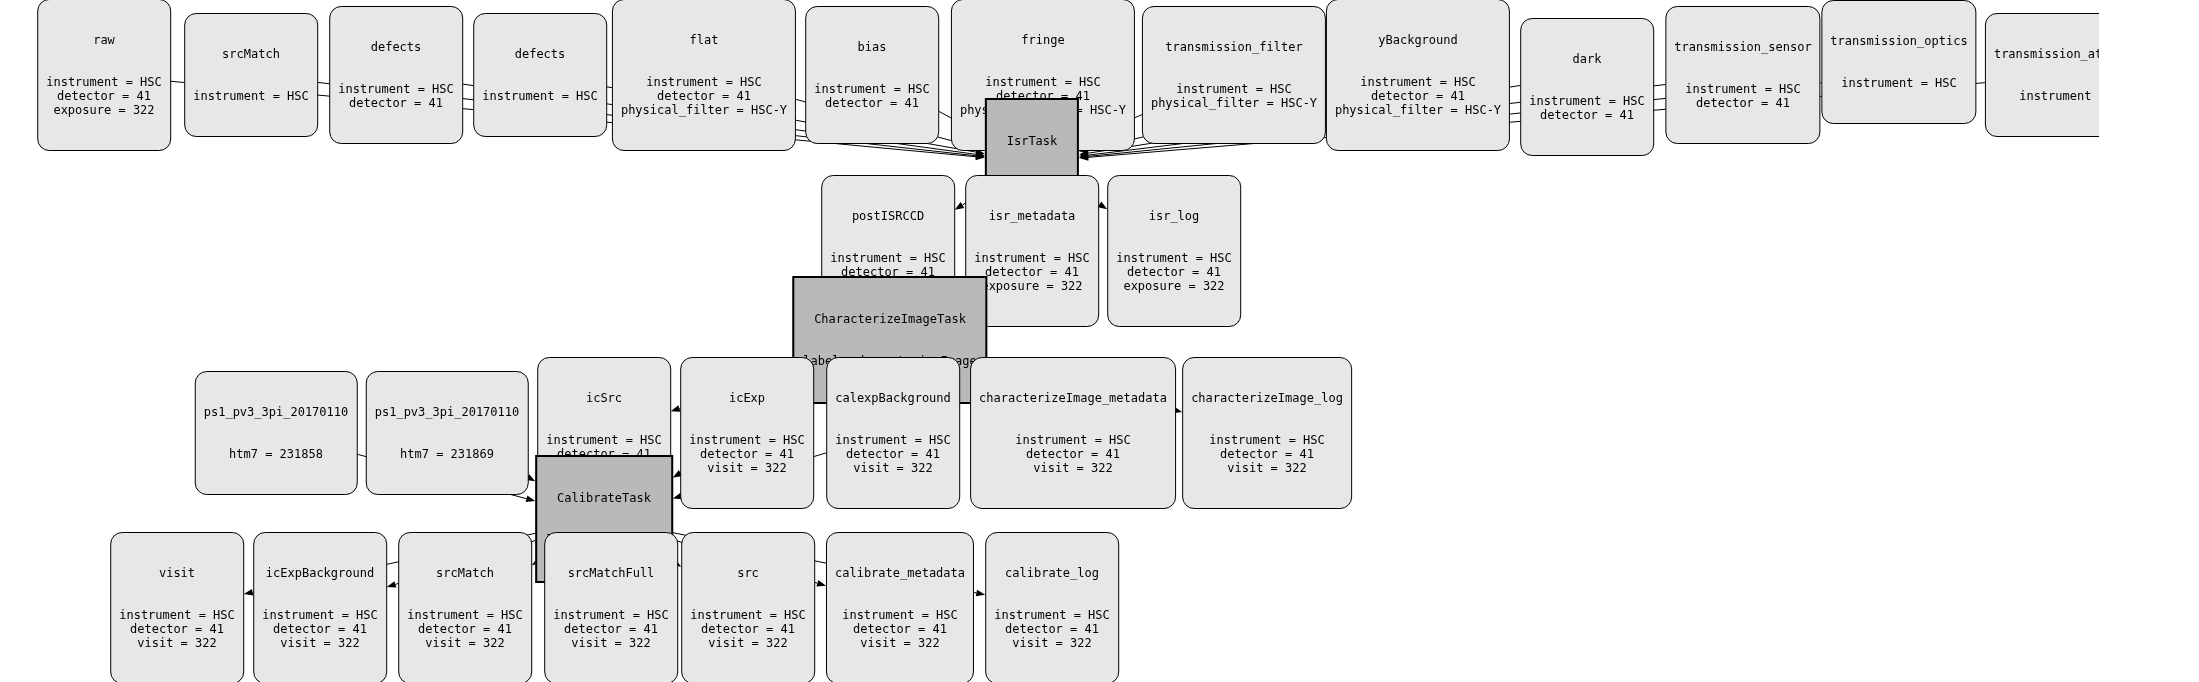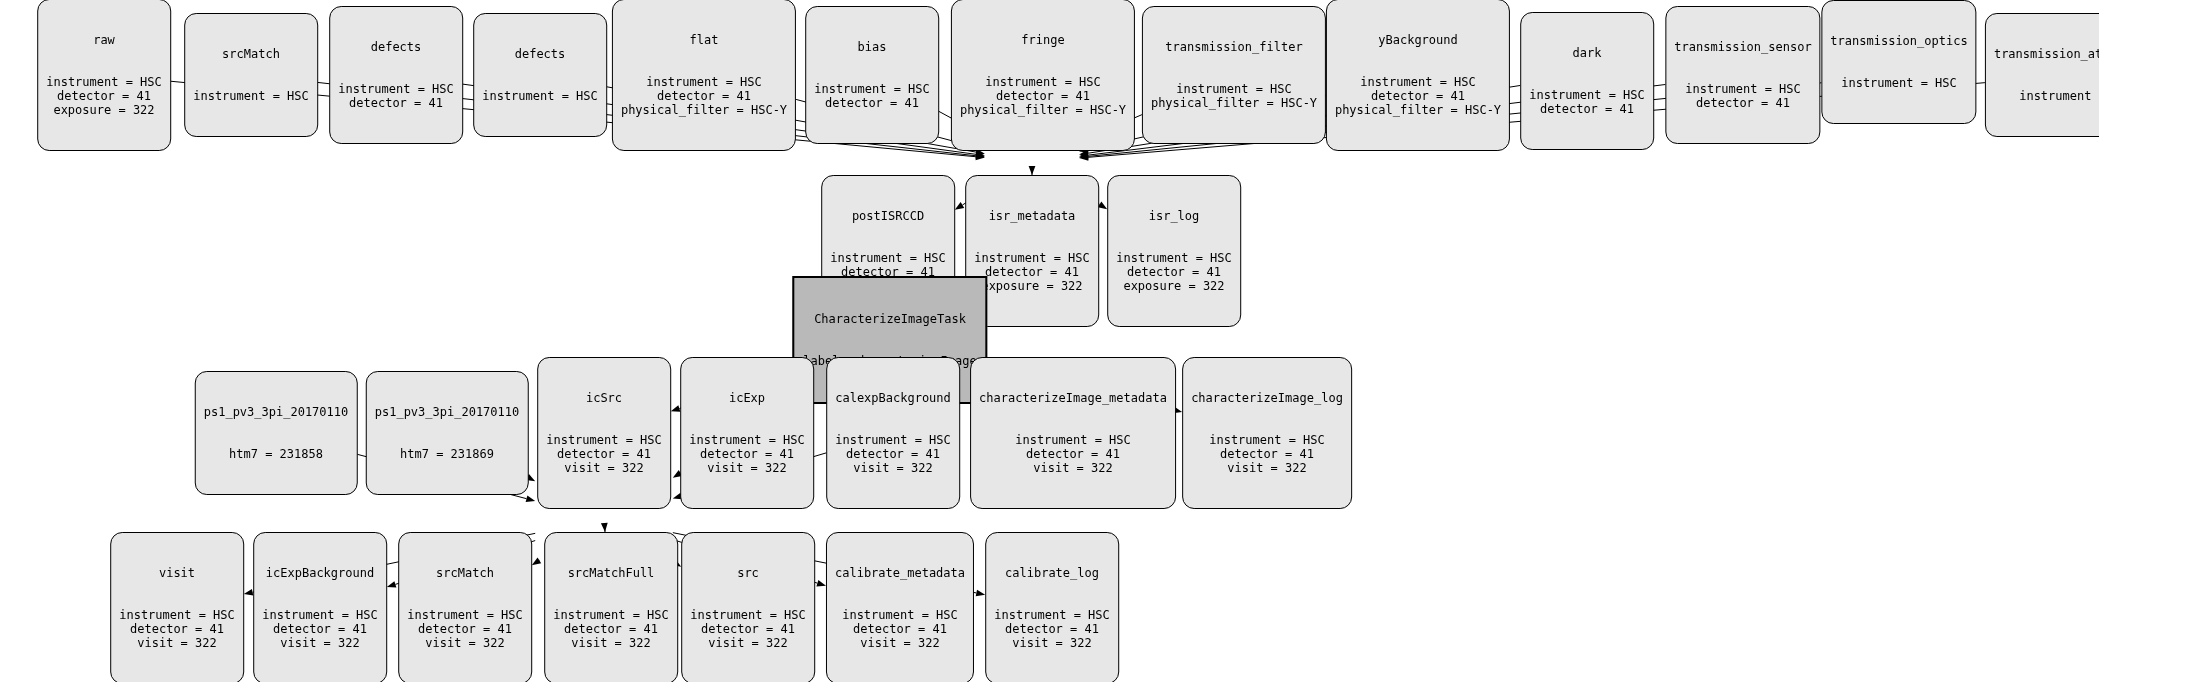--- a/index.html
+++ b/index.html
@@ -149,39 +149,43 @@
     <div>transmission_filter</div>
     <div>instrument = HSC
 physical_filter = HSC-Y</div>
   </div>
   <div class="node dataset" style="left:1418px;top:75px">
     <div>yBackground</div>
     <div>instrument = HSC
 detector = 41
 physical_filter = HSC-Y</div>
   </div>
-  <div class="node dataset" style="left:1587px;top:81px">
+  <div class="node dataset" style="left:1587px;top:87px">
     <div>dark</div>
     <div>instrument = HSC
 detector = 41</div>
   </div>
   <div class="node dataset" style="left:1743px;top:75px">
     <div>transmission_sensor</div>
     <div>instrument = HSC
 detector = 41</div>
   </div>
   <div class="node dataset" style="left:1899px;top:62px">
     <div>transmission_optics</div>
     <div>instrument = HSC</div>
   </div>
   <div class="node dataset" style="left:2077px;top:75px">
     <div>transmission_atmosphere</div>
     <div>instrument = HSC</div>
   </div>
 
+  <div class="node task" style="left:1032px;top:162px">
+    <div>IsrTask</div>
+    <div>label: isr</div>
+  </div>
 
   <div class="node dataset" style="left:888px;top:251px">
     <div>postISRCCD</div>
     <div>instrument = HSC
 detector = 41
 exposure = 322</div>
   </div>
   <div class="node dataset" style="left:1032px;top:251px">
     <div>isr_metadata</div>
     <div>instrument = HSC
@@ -232,20 +236,24 @@
 detector = 41
 visit = 322</div>
   </div>
   <div class="node dataset" style="left:1267px;top:433px">
     <div>characterizeImage_log</div>
     <div>instrument = HSC
 detector = 41
 visit = 322</div>
   </div>
 
+  <div class="node task" style="left:604px;top:519px">
+    <div>CalibrateTask</div>
+    <div>label: calibrate</div>
+  </div>
 
   <div class="node dataset" style="left:177px;top:608px">
     <div>visit</div>
     <div>instrument = HSC
 detector = 41
 visit = 322</div>
   </div>
   <div class="node dataset" style="left:320px;top:608px">
     <div>icExpBackground</div>
     <div>instrument = HSC

